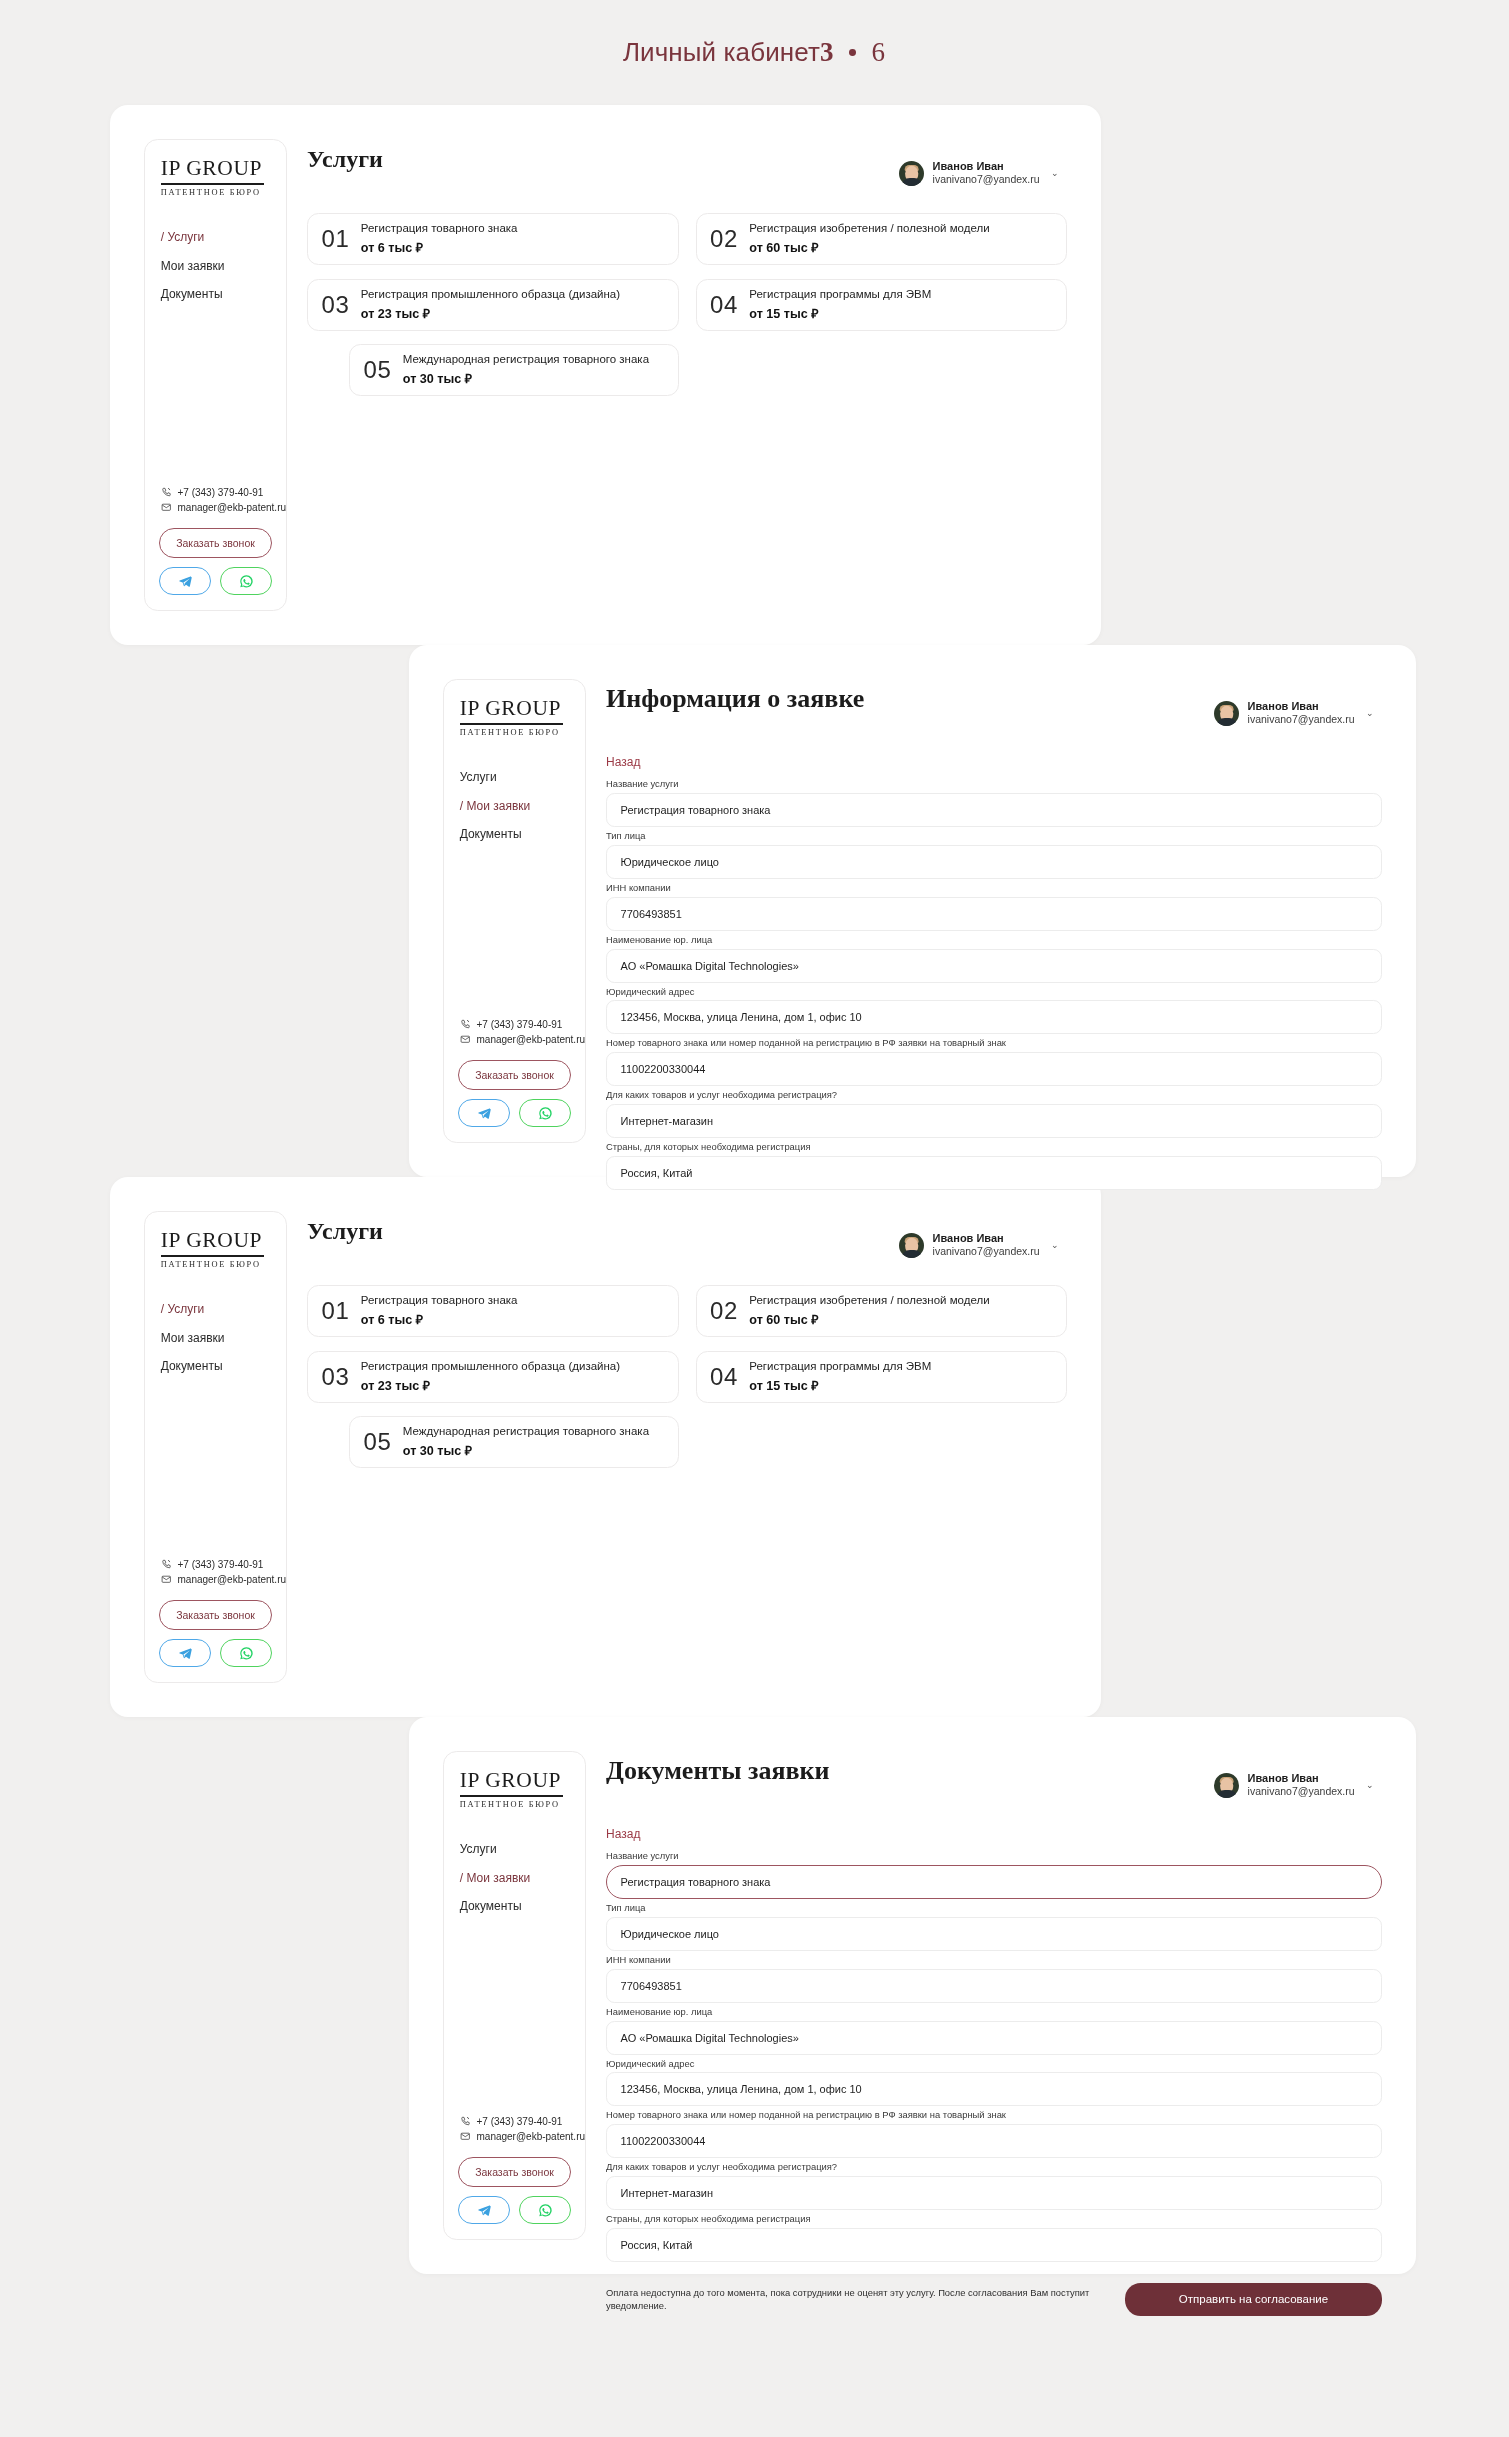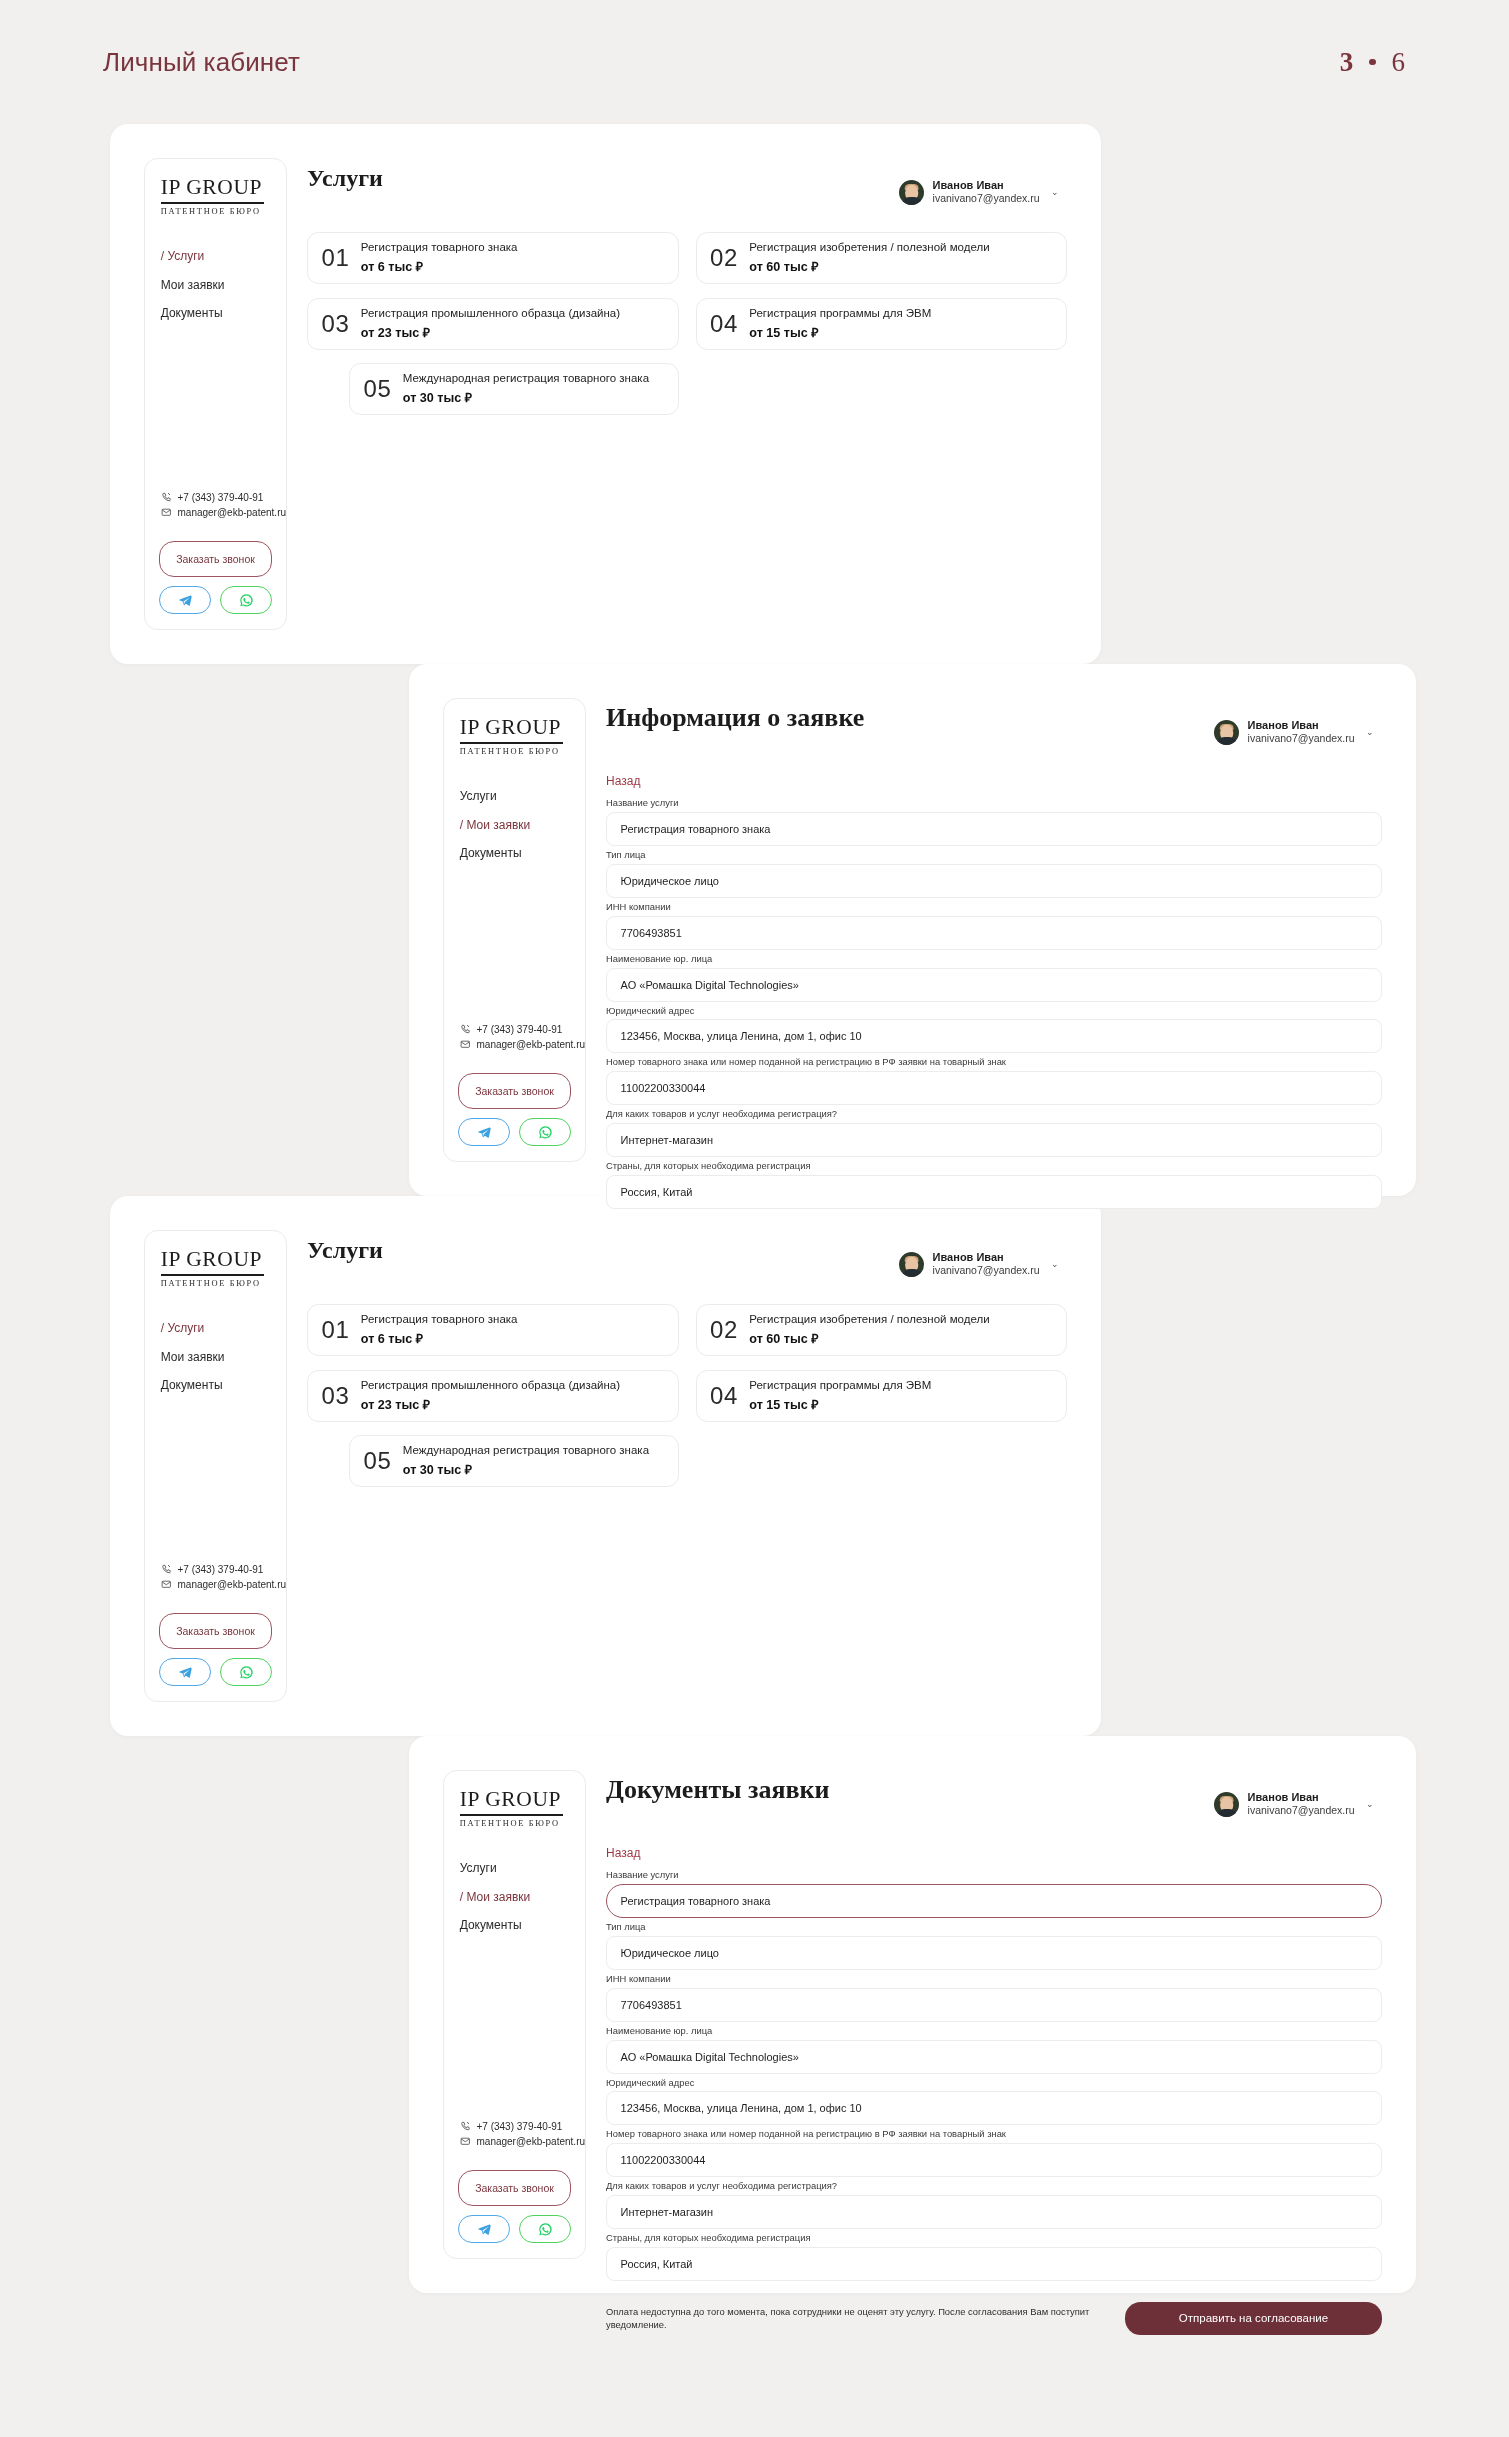--- a/index.html
+++ b/index.html
@@ -7,24 +7,24 @@
     width: 1510px;
     background: #f1f0ef;
     font-family: "Liberation Sans", sans-serif;
     -webkit-font-smoothing: antialiased;
   }
   body { padding-bottom: 63px; }
 
   
   .page-head {
     width: 1510px;
-    height: 124px;
+    height: 105px;
     display: flex;
     align-items: center;
-    justify-content: space-between;
+    justify-content: center;
     padding: 0 105px 0 103px;
   }
   .page-title {
     color: #7a353d;
     font-size: 26px;
     letter-spacing: 0.1px;
   }
   .pager {
     display: flex;
     align-items: center;
@@ -99,22 +99,22 @@
 
   .side-spacer { flex: 1 1 auto; }
 
   .contact-line {
     display: flex; align-items: center; gap: 6.3px;
     font-size: 10px; color: #2b2b2b; margin-bottom: 4.7px;
     padding-left: 2.1px; white-space: nowrap;
   }
   .contact-line svg { flex: 0 0 auto; }
   .call-btn {
-    margin-top: 18px;
-    height: 36px;
+    margin-top: 10px;
+    height: 30px;
     border: 0.8px solid #9d5560;
     border-radius: 15px;
     color: #7a353d;
     font-size: 10.5px;
     display: flex; align-items: center; justify-content: center;
     cursor: pointer;
     background: #fff;
   }
   .msg-row { display: flex; gap: 8.4px; margin-top: 9.4px; }
   .msg-btn {

